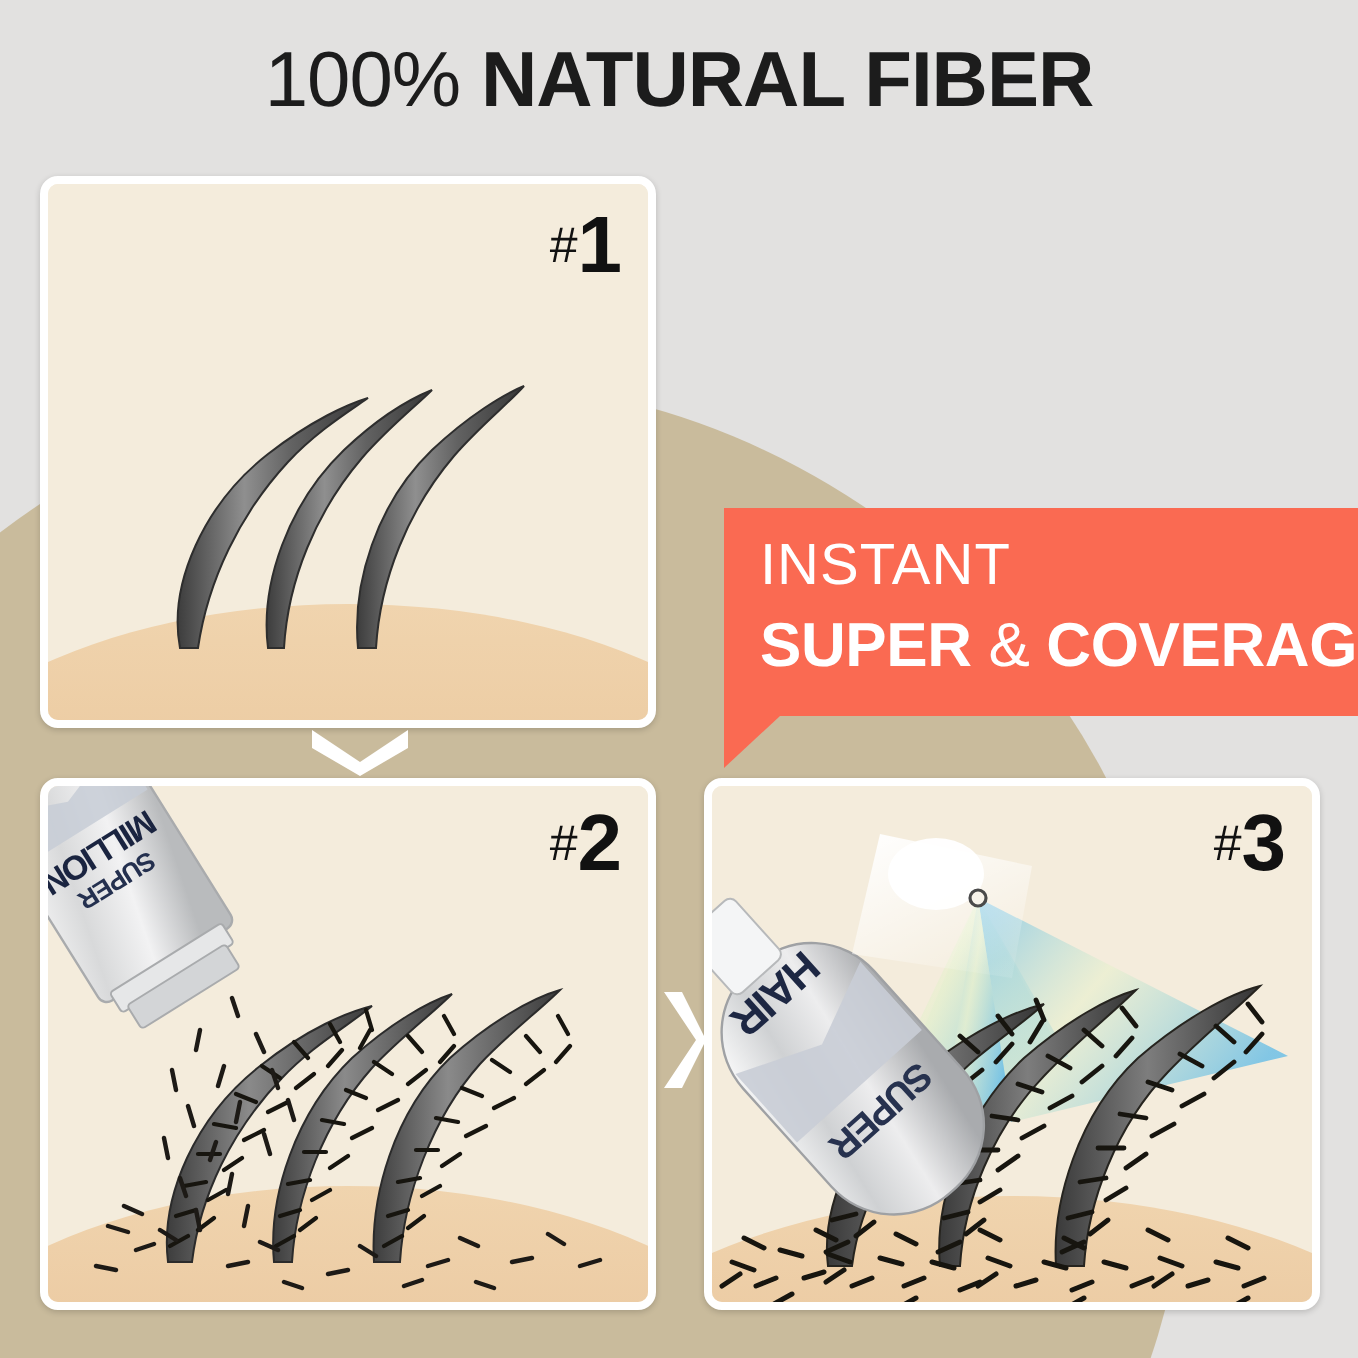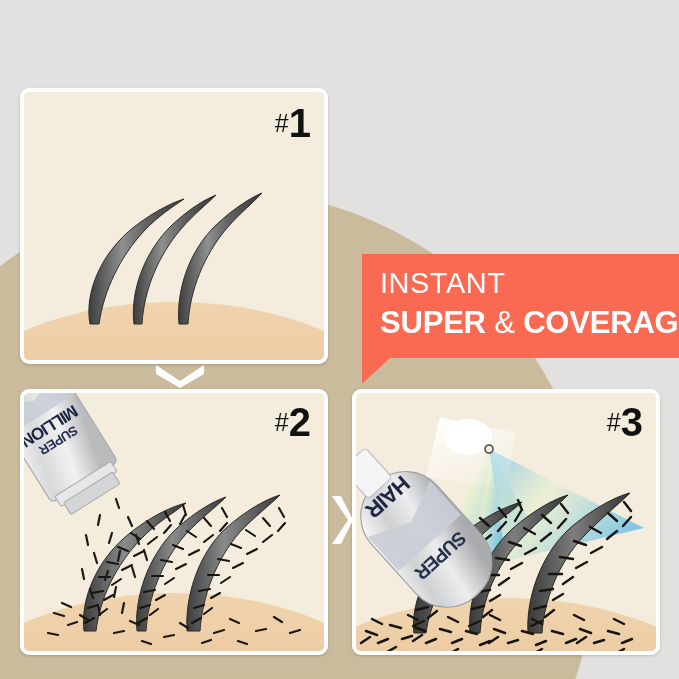--- a/index.html
+++ b/index.html
@@ -100,20 +100,24 @@
 </style>
 </head>
 <body>
 
 <div id="stage">
 
   <svg class="layer" viewBox="0 0 679 679">
     <circle cx="225" cy="560" r="370" fill="#c9bb9c"></circle>
   </svg>
 
+  <div id="title">
+    <span class="thin">100%</span>
+    <span class="bold">NATURAL FIBER</span>
+  </div>
 
   <div class="panel" id="panel1">
     <svg class="panel-svg" viewBox="0 0 300 268" preserveAspectRatio="none">
       <defs>
         <linearGradient id="scalp1" x1="0" y1="0" x2="0" y2="1">
           <stop offset="0%" stop-color="#f0d4ae"></stop>
           <stop offset="100%" stop-color="#e3b989"></stop>
         </linearGradient>
         <linearGradient id="hairg" x1="0" y1="0" x2="1" y2="0">
           <stop offset="0%" stop-color="#3d3d3d"></stop>

